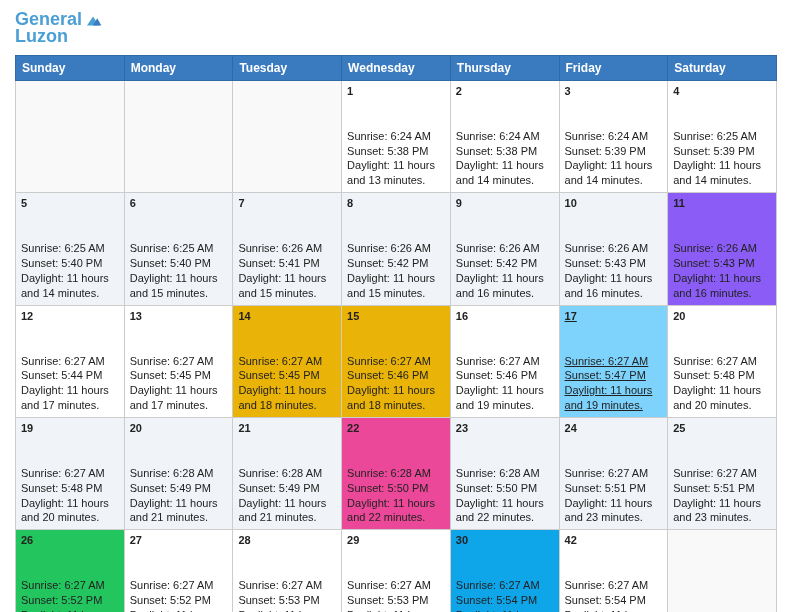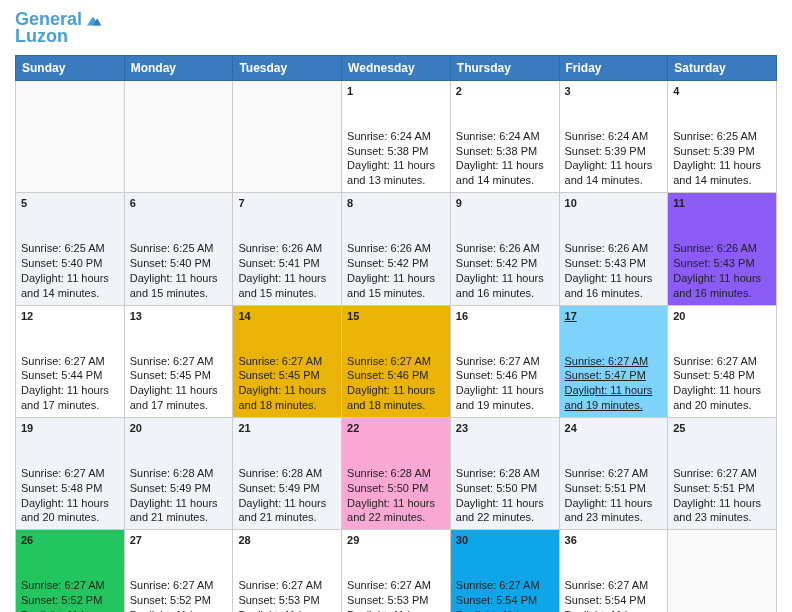--- a/index.html
+++ b/index.html
@@ -280,21 +280,21 @@
 Daylight: 11 hours
 and 21 minutes.</div>
           </td>
           <td style="background: rgb(240, 244, 248);">
             <span class="day-num">21</span>
             <div class="day-info" style="white-space: pre-line;">Sunrise: 6:28 AM
 Sunset: 5:49 PM
 Daylight: 11 hours
 and 21 minutes.</div>
           </td>
-          <td style="background: #f9a8d4;">
+          <td style="background: #ec4899;">
             <span class="day-num">22</span>
             <div class="day-info" style="white-space: pre-line;">Sunrise: 6:28 AM
 Sunset: 5:50 PM
 Daylight: 11 hours
 and 22 minutes.</div>
           </td>
           <td style="background: rgb(240, 244, 248);">
             <span class="day-num">23</span>
             <div class="day-info" style="white-space: pre-line;">Sunrise: 6:28 AM
 Sunset: 5:50 PM
@@ -346,21 +346,21 @@
 and 26 minutes.</div>
           </td>
           <td style="background: #0ea5e9;">
             <span class="day-num">30</span>
             <div class="day-info" style="white-space: pre-line;">Sunrise: 6:27 AM
 Sunset: 5:54 PM
 Daylight: 11 hours
 and 27 minutes.</div>
           </td>
           <td style="background: rgb(255, 255, 255);">
-            <span class="day-num">36</span>
+            <span class="day-num">42</span>
             <div class="day-info" style="white-space: pre-line;">Sunrise: 6:27 AM
 Sunset: 5:54 PM
 Daylight: 11 hours
 and 27 minutes.</div>
           </td>
           <td class="empty-cell"></td>
         </tr>
       </tbody>
   </table>
 </div>

